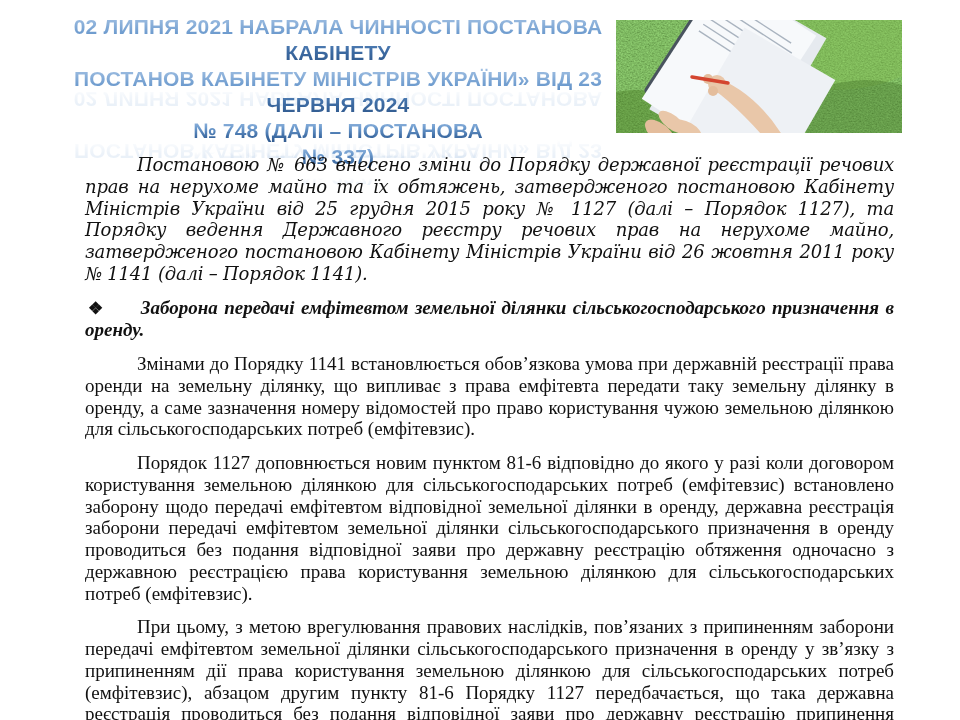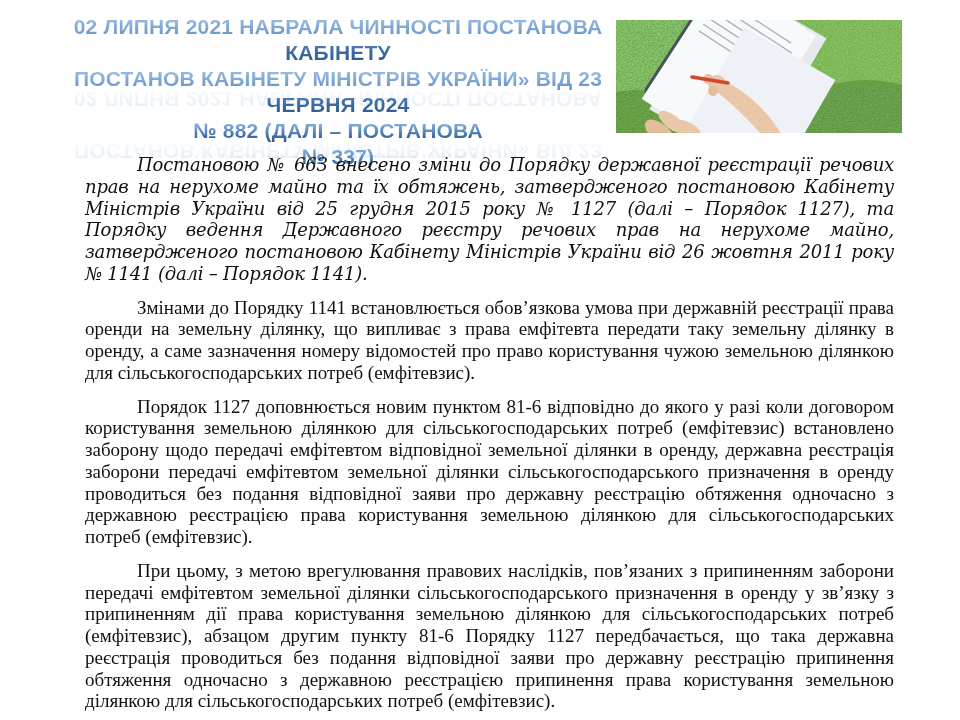--- a/index.html
+++ b/index.html
@@ -43,21 +43,21 @@
   }
 </style>
 </head>
 <body>
 
 <div class="slide">
 
   <div class="title">
     <div class="tline">02 ЛИПНЯ 2021 НАБРАЛА ЧИННОСТІ ПОСТАНОВА КАБІНЕТУ</div>
     <div class="tline">ПОСТАНОВ КАБІНЕТУ МІНІСТРІВ УКРАЇНИ» ВІД 23 ЧЕРВНЯ 2024</div>
-    <div class="tline">№ 882 (ДАЛІ – ПОСТАНОВА</div>
+    <div class="tline">№ 748 (ДАЛІ – ПОСТАНОВА</div>
     <div class="tline">№ 337)</div>
   </div>
 
   <div class="photo">
     <svg width="286" height="113" viewBox="0 0 286 113" xmlns="http://www.w3.org/2000/svg">
       <defs>
         <filter id="grassNoise" x="0" y="0" width="100%" height="100%">
           <feTurbulence type="fractalNoise" baseFrequency="0.55 0.75" numOctaves="3" seed="7"></feTurbulence>
           <feColorMatrix type="matrix" values="0.35 0 0 0 0.08
                     0.70 0 0 0 0.22
@@ -108,18 +108,19 @@
 
         <ellipse cx="56" cy="102" rx="16" ry="7" transform="rotate(38 56 102)" fill="#e9c7a9"></ellipse>
         <ellipse cx="72" cy="109" rx="15" ry="6.5" transform="rotate(30 72 109)" fill="#e9c7a9"></ellipse>
         <ellipse cx="44" cy="113" rx="18" ry="9" transform="rotate(40 44 113)" fill="#e4bd9c"></ellipse>
       </g>
     </svg>
   </div>
 
   <div class="body">
     <p class="p-intro">Постановою № 663 внесено зміни до Порядку державної реєстрації речових прав на нерухоме майно та їх обтяжень, затвердженого постановою Кабінету Міністрів України від 25 грудня 2015 року № 1127 (далі – Порядок 1127), та Порядку ведення Державного реєстру речових прав на нерухоме майно, затвердженого постановою Кабінету Міністрів України від 26 жовтня 2011 року № 1141 (далі – Порядок 1141).</p>
+    <p class="p-bullet"><span class="marker">❖</span><span>Заборона передачі емфітевтом земельної ділянки сільськогосподарського призначення в оренду.</span></p>
     <p>Змінами до Порядку 1141 встановлюється обов’язкова умова при державній реєстрації права оренди на земельну ділянку, що випливає з права емфітевта передати таку земельну ділянку в оренду, а саме зазначення номеру відомостей про право користування чужою земельною ділянкою для сільськогосподарських потреб (емфітевзис).</p>
     <p>Порядок 1127 доповнюється новим пунктом 81-6 відповідно до якого у разі коли договором користування земельною ділянкою для сільськогосподарських потреб (емфітевзис) встановлено заборону щодо передачі емфітевтом відповідної земельної ділянки в оренду, державна реєстрація заборони передачі емфітевтом земельної ділянки сільськогосподарського призначення в оренду проводиться без подання відповідної заяви про державну реєстрацію обтяження одночасно з державною реєстрацією права користування земельною ділянкою для сільськогосподарських потреб (емфітевзис).</p>
     <p>При цьому, з метою врегулювання правових наслідків, пов’язаних з припиненням заборони передачі емфітевтом земельної ділянки сільськогосподарського призначення в оренду у зв’язку з припиненням дії права користування земельною ділянкою для сільськогосподарських потреб (емфітевзис), абзацом другим пункту 81-6 Порядку 1127 передбачається, що така державна реєстрація проводиться без подання відповідної заяви про державну реєстрацію припинення обтяження одночасно з державною реєстрацією припинення права користування земельною ділянкою для сільськогосподарських потреб (емфітевзис).</p>
   </div>
 
 </div>
 
 </body></html>

